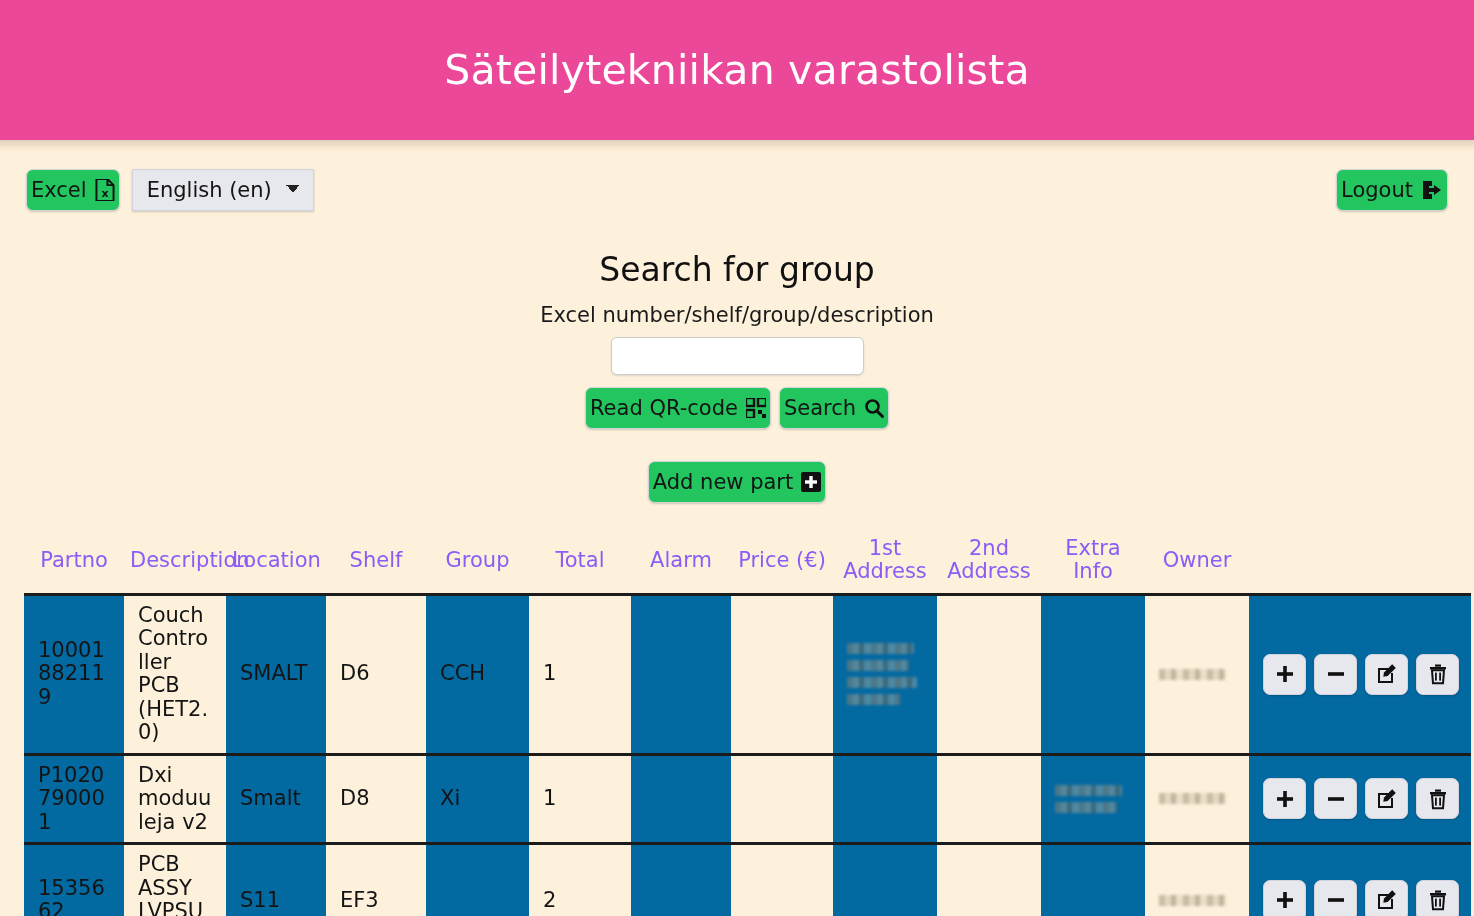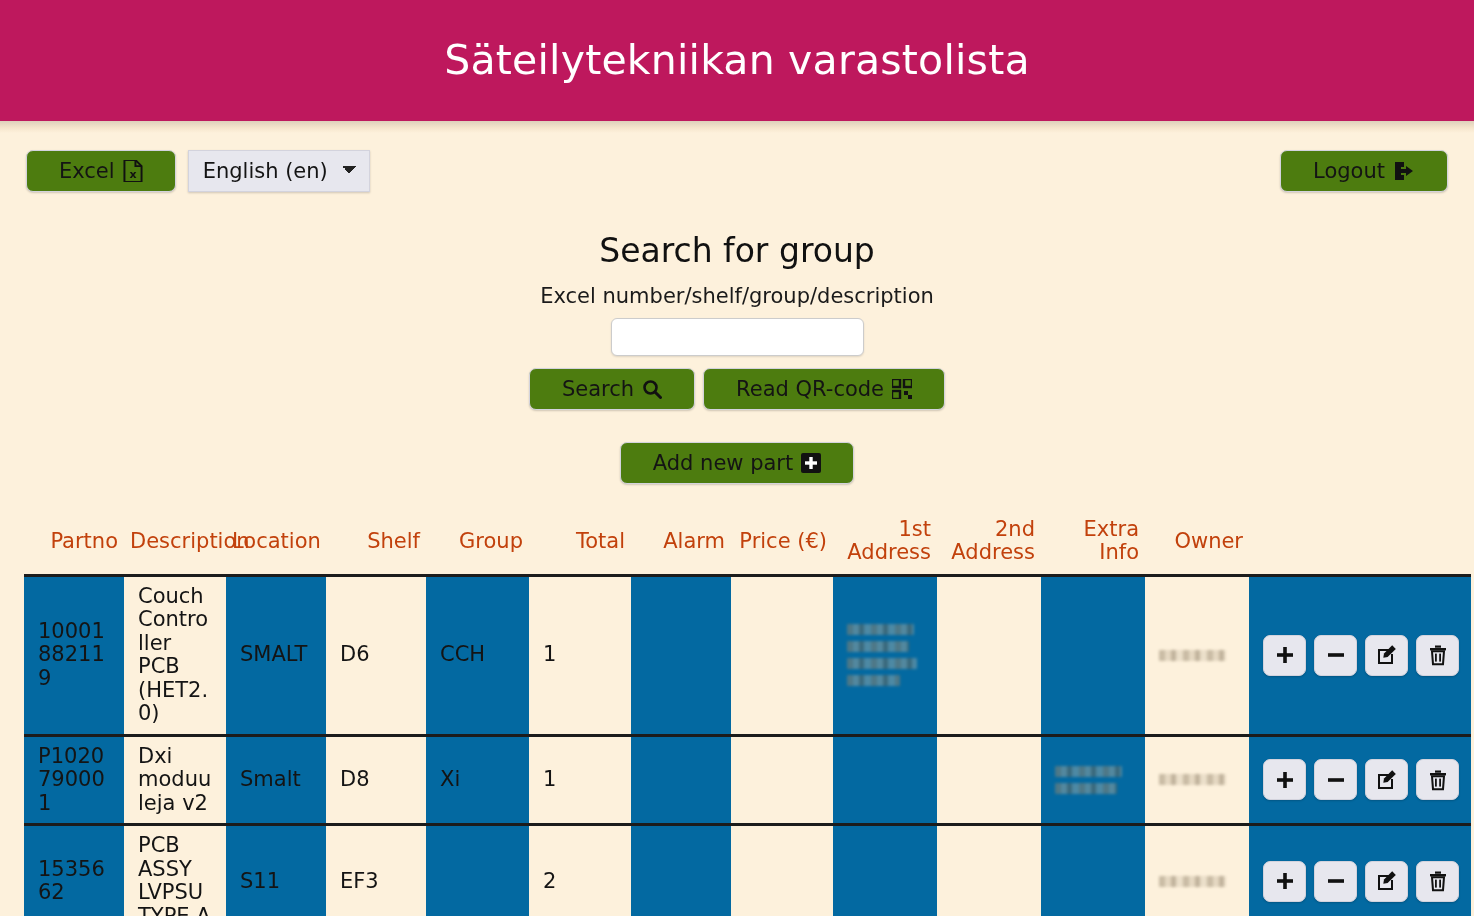--- a/index.html
+++ b/index.html
@@ -6,22 +6,22 @@
   html, body {
     margin: 0; padding: 0;
     width: 1474px; height: 916px;
     overflow: hidden;
     background: #fdf1dc;
     font-family: "DejaVu Sans", "Liberation Sans", sans-serif;
   }
 
   
   .app-header {
-    height: 121px;
-    background: #be185d;
+    height: 140px;
+    background: #ec4899;
     display: flex;
     align-items: center;
     justify-content: center;
     position: relative;
   }
   .app-header .title {
     color: #ffffff;
     font-size: 41px;
     font-weight: 400;
     letter-spacing: 0.2px;
@@ -37,24 +37,24 @@
     position: relative;
     height: 76px;
     padding: 0 26px;
     display: flex;
     align-items: center;
   }
   .toolbar-left { display: flex; align-items: center; gap: 12px; }
   .toolbar-right { margin-left: auto; display: flex; align-items: center; }
 
   .btn {
-    background: #4d7c0f;
+    background: #22c55e;
     border: 1px solid #d3d3dd;
     border-radius: 7px;
-    padding: 8px 32px;
+    padding: 8px 4px;
     font-size: 21px;
     line-height: 1.15;
     color: #141414;
     font-family: "DejaVu Sans", "Liberation Sans", sans-serif;
     display: inline-flex;
     align-items: center;
     gap: 8px;
     cursor: pointer;
     box-shadow: 0 1px 2px rgba(0,0,0,0.18);
     white-space: nowrap;
@@ -131,22 +131,22 @@
     padding: 0 24px;
   }
   table.parts {
     width: 100%;
     border-collapse: collapse;
     table-layout: fixed;
   }
   table.parts thead th {
     font-size: 21px;
     font-weight: 400;
-    color: #c2410c;
-    text-align: right;
+    color: #8b5cf6;
+    text-align: center;
     vertical-align: middle;
     padding: 6px 6px 10px 6px;
     border-bottom: 3px solid #1c1c1c;
     line-height: 1.08;
     background: #fdf1dc;
   }
   table.parts tbody td {
     font-size: 21px;
     color: #141414;
     text-align: left;
@@ -258,38 +258,38 @@
 </div>
 
 <div class="search-block">
   <h2 class="search-heading">Search for group</h2>
   <div class="search-label">Excel number/shelf/group/description</div>
 
   <input class="search-input" type="text" value="" placeholder="" style="">
 
   <div class="search-buttons">
     <button class="btn">
-      <span>Search</span>
-      <span class="ico">
-        <svg width="20" height="20" viewBox="0 0 20 20">
-          <circle cx="8.5" cy="8.5" r="6" fill="none" stroke="#111" stroke-width="2.6"></circle>
-          <line x1="13" y1="13" x2="18.5" y2="18.5" stroke="#111" stroke-width="3" stroke-linecap="round"></line>
-        </svg>
-      </span>
-    </button>
-
-    <button class="btn">
       <span>Read QR-code</span>
       <span class="ico">
         <svg width="20" height="20" viewBox="0 0 20 20">
           <rect x="0" y="0" width="8" height="8" fill="none" stroke="#111" stroke-width="2.4"></rect>
           <rect x="12" y="0" width="8" height="8" fill="none" stroke="#111" stroke-width="2.4"></rect>
           <rect x="0" y="12" width="8" height="8" fill="none" stroke="#111" stroke-width="2.4"></rect>
           <rect x="12" y="12" width="4" height="4" fill="#111"></rect>
           <rect x="16" y="16" width="4" height="4" fill="#111"></rect>
+        </svg>
+      </span>
+    </button>
+
+    <button class="btn">
+      <span>Search</span>
+      <span class="ico">
+        <svg width="20" height="20" viewBox="0 0 20 20">
+          <circle cx="8.5" cy="8.5" r="6" fill="none" stroke="#111" stroke-width="2.6"></circle>
+          <line x1="13" y1="13" x2="18.5" y2="18.5" stroke="#111" stroke-width="3" stroke-linecap="round"></line>
         </svg>
       </span>
     </button>
   </div>
 
   <div class="addnew-wrap">
     <button class="btn">
       <span>Add new part</span>
       <span class="ico">
         <svg width="20" height="20" viewBox="0 0 20 20">

